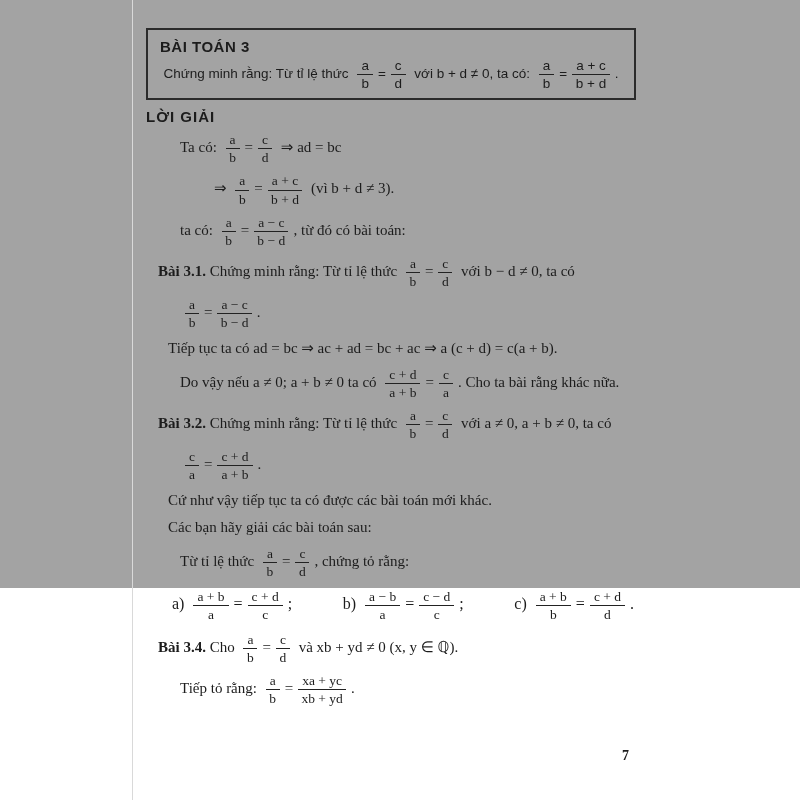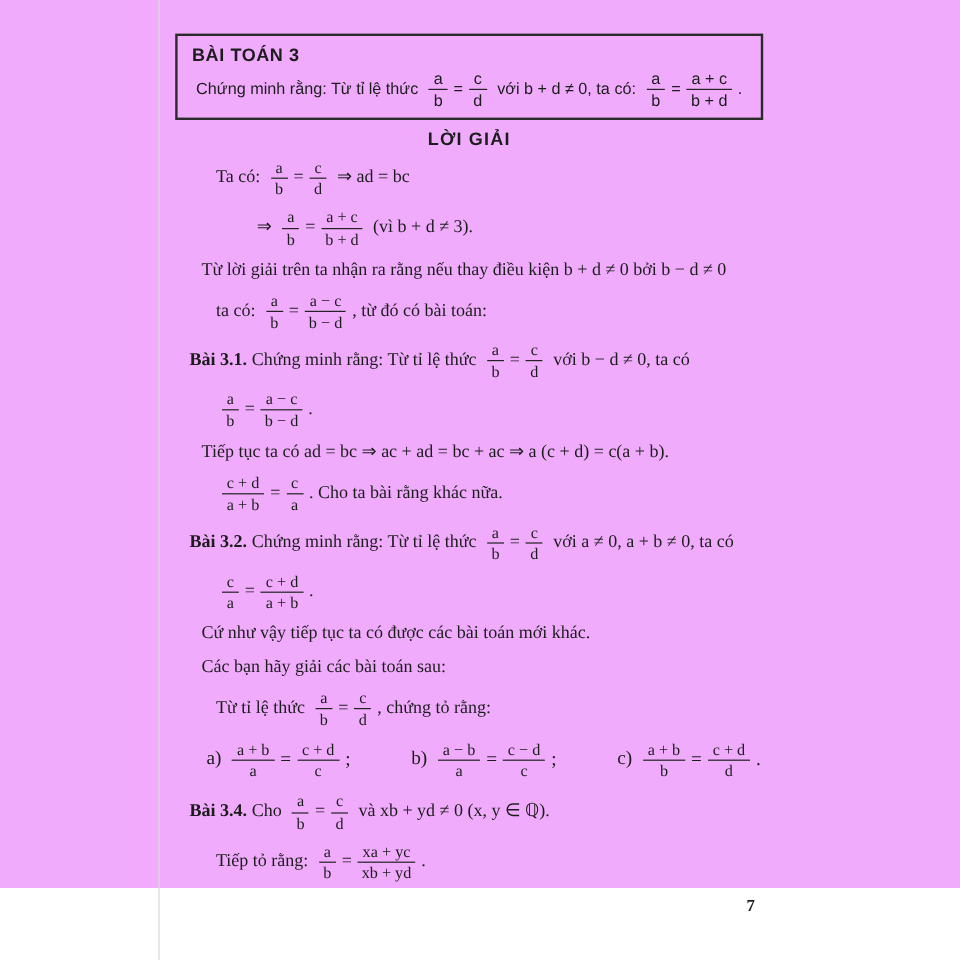--- a/index.html
+++ b/index.html
@@ -3,21 +3,21 @@
 <meta charset="utf-8">
 <style>
   html, body { margin: 0; padding: 0; }
   body {
     width: 800px; height: 800px;
     background: #ffffff;
     font-family: "Liberation Serif", serif;
     color: #1c1c1c;
     overflow: hidden;
   }
-  .page { position: relative; width: 800px; height: 740px; background: #f0abfc; }
+  .page { position: relative; width: 800px; height: 588px; background: #a3a3a3; }
   .page-edge-line {
     position: absolute; left: 132px; top: 0; height: 800px; width: 0;
     border-left: 1px solid #d9d9d9;
   }
   .content {
     position: absolute; left: 146px; top: 28px; width: 490px;
   }
   
   .problem-box {
     border: 2px solid #2b2b2b;
@@ -26,21 +26,21 @@
   }
   .problem-title {
     font-weight: bold; font-size: 15px; letter-spacing: 0.5px;
   }
   .problem-statement {
     text-align: center; font-size: 13.5px; margin-top: 2px;
     white-space: nowrap;
   }
   
   .solution-heading {
-    text-align: center; font-family: "Liberation Sans", sans-serif;
+    font-family: "Liberation Sans", sans-serif;
     font-weight: bold; font-size: 15px; letter-spacing: 1px;
     margin: 8px 0 6px 0;
   }
   
   .mline { margin: 6px 12px; font-size: 15px; line-height: 1.35; }
   .plain { margin: 7px 0; }
   .ind1 { padding-left: 22px; }
   .ind2 { padding-left: 56px; }
   .blabel { font-weight: bold; text-align: right; }
   .frac {
@@ -89,37 +89,37 @@
       <span class="t">⇒ ad = bc</span>
     </div>
 
 
     <div class="mline ind2">
       <span class="t">⇒</span>
       <span class="frac"><span class="num">a</span><span class="den">b</span></span><span class="t">=</span><span class="frac"><span class="num">a + c</span><span class="den">b + d</span></span>
       <span class="t">(vì b + d ≠ 3).</span>
     </div>
 
-    <div class="mline ind1 plain">Từ lời giải trên ta nhận ra rằng nếu thay điều kiện b + d ≠ 0 bởi b − d ≠ 0</div>
     <div class="mline ind1">
       <span class="t">ta có:</span>
       <span class="frac"><span class="num">a</span><span class="den">b</span></span><span class="t">=</span><span class="frac"><span class="num">a − c</span><span class="den">b − d</span></span><span class="t">, từ đó có bài toán:</span>
     </div>
 
     <div class="mline">
       <span class="t blabel">Bài 3.1.</span>
       <span class="t">Chứng minh rằng: Từ tỉ lệ thức</span>
       <span class="frac"><span class="num">a</span><span class="den">b</span></span><span class="t">=</span><span class="frac"><span class="num">c</span><span class="den">d</span></span>
       <span class="t">với b − d ≠ 0, ta có</span>
     </div>
     <div class="mline ind1">
       <span class="frac"><span class="num">a</span><span class="den">b</span></span><span class="t">=</span><span class="frac"><span class="num">a − c</span><span class="den">b − d</span></span><span class="t">.</span>
     </div>
     <div class="mline ind1 plain">Tiếp tục ta có ad = bc ⇒ ac + ad = bc + ac ⇒ a (c + d) = c(a + b).</div>
     <div class="mline ind1">
+      <span class="t">Do vậy nếu a ≠ 0; a + b ≠ 0 ta có</span>
       <span class="frac"><span class="num">c + d</span><span class="den">a + b</span></span><span class="t">=</span><span class="frac"><span class="num">c</span><span class="den">a</span></span><span class="t">. Cho ta bài rằng khác nữa.</span>
     </div>
 
     <div class="mline">
       <span class="t blabel">Bài 3.2.</span>
       <span class="t">Chứng minh rằng: Từ tỉ lệ thức</span>
       <span class="frac"><span class="num">a</span><span class="den">b</span></span><span class="t">=</span><span class="frac"><span class="num">c</span><span class="den">d</span></span>
       <span class="t">với a ≠ 0, a + b ≠ 0, ta có</span>
     </div>
     <div class="mline ind1">

